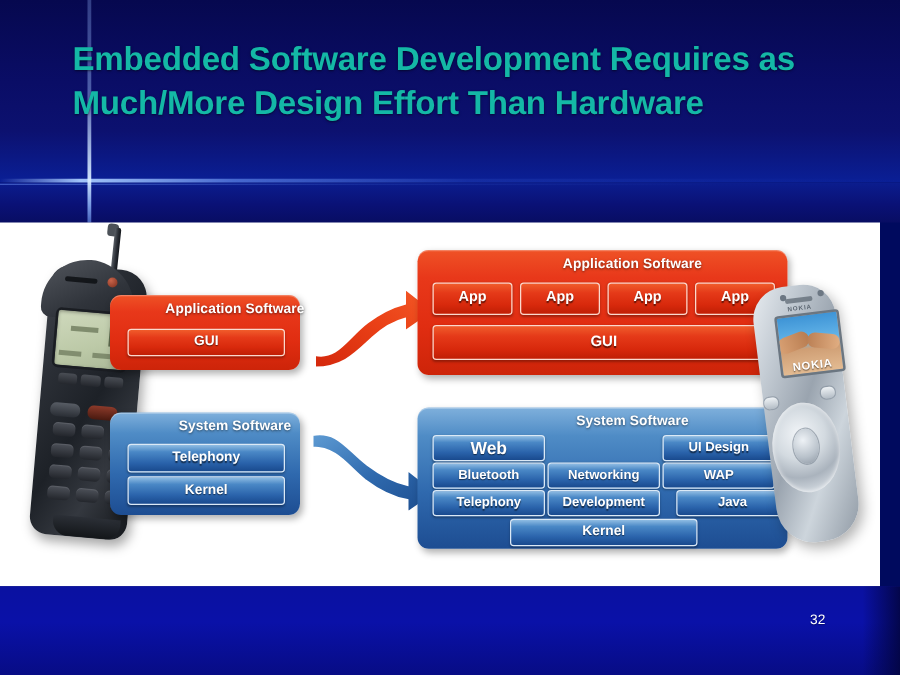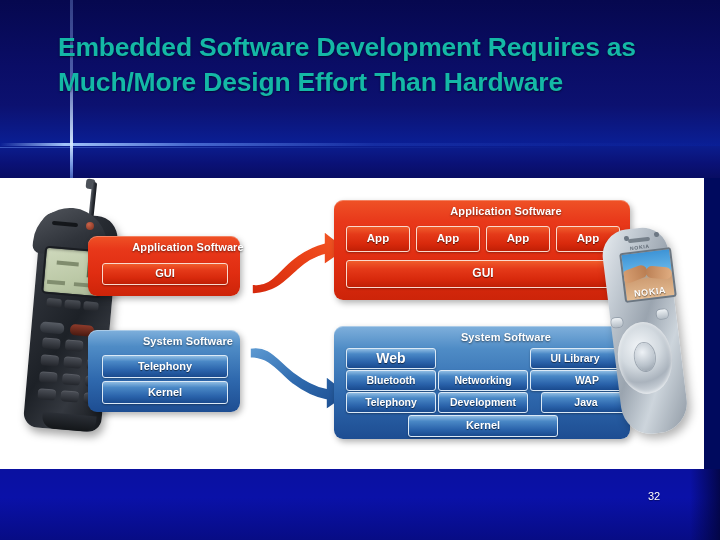--- a/index.html
+++ b/index.html
@@ -337,25 +337,25 @@
       <div class="chip chip-red" style="left:82px;top:26px;width:62px;height:24px;line-height:23px;font-size:11.5px;">App</div>
       <div class="chip chip-red" style="left:152px;top:26px;width:62px;height:24px;line-height:23px;font-size:11.5px;">App</div>
       <div class="chip chip-red" style="left:222px;top:26px;width:62px;height:24px;line-height:23px;font-size:11.5px;">App</div>
       <div class="chip chip-red" style="left:12px;top:60px;width:272px;height:26px;line-height:25px;font-size:12px;">GUI</div>
     </div>
 
     <div class="blk blk-blue" style="left:334px;top:148px;width:296px;height:113px;">
       <div class="blk-title">System Software</div>
 
       <div class="chip chip-blue" style="left:12px;top:22px;width:88px;height:19px;line-height:18px;font-size:14px;">Web</div>
-      <div class="chip chip-blue" style="left:196px;top:22px;width:88px;height:19px;line-height:18px;font-size:10.5px;">UI Library</div>
+      <div class="chip chip-blue" style="left:196px;top:22px;width:88px;height:19px;line-height:18px;font-size:10.5px;">UI Design</div>
 
       <div class="chip chip-blue" style="left:104px;top:44px;width:88px;height:19px;line-height:18px;font-size:10.5px;">Networking</div>
       <div class="chip chip-blue" style="left:12px;top:44px;width:88px;height:19px;line-height:18px;font-size:10.5px;">Bluetooth</div>
-      <div class="chip chip-blue" style="left:196px;top:44px;width:88px;height:19px;line-height:18px;font-size:10.5px;padding-left:12px;">WAP</div>
+      <div class="chip chip-blue" style="left:196px;top:44px;width:88px;height:19px;line-height:18px;font-size:10.5px;">WAP</div>
 
       <div class="chip chip-blue" style="left:12px;top:66px;width:88px;height:19px;line-height:18px;font-size:10.5px;">Telephony</div>
       <div class="chip chip-blue" style="left:104px;top:66px;width:88px;height:19px;line-height:18px;font-size:10.5px;">Development</div>
       <div class="chip chip-blue" style="left:196px;top:66px;width:88px;height:19px;line-height:18px;font-size:10.5px;margin-left:11px;">Java</div>
 
       <div class="chip chip-blue" style="left:74px;top:89px;width:148px;height:20px;line-height:19px;font-size:11px;">Kernel</div>
     </div>
 
     <div class="phone-new">
       <div class="pn-body"></div>

